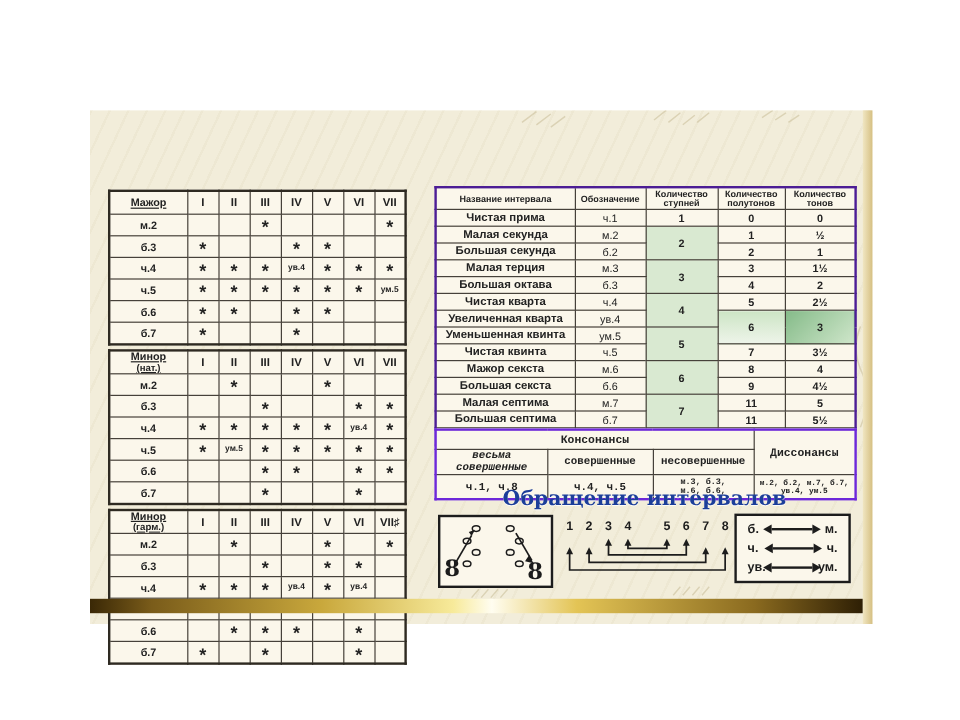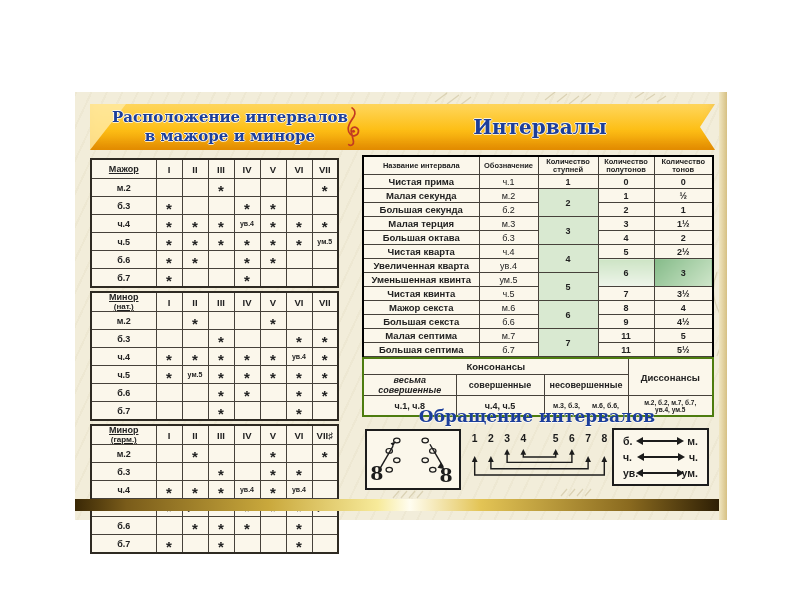--- a/index.html
+++ b/index.html
@@ -33,34 +33,34 @@
   table.sc th,table.sc td{border:1px solid #46413a;text-align:center;padding:0;overflow:hidden;}
   table.sc th{height:18px;font-size:9.5px;font-weight:bold;}
   table.sc th.lbl{font-size:9px;line-height:9px;text-decoration:underline;}
   table.sc th.lbl .sub{font-size:8px;font-weight:bold;}
   table.sc td{height:15px;font-size:9px;font-weight:bold;}
   table.sc col.c0{width:65px;} table.sc col.cd{width:26px;}
   .ast{display:inline-block;font-size:15px;font-weight:bold;transform:translateY(2.5px);}
   td.alt{font-size:7px !important;}
   
   table.iv{position:absolute;left:287px;top:63px;width:350px;border-collapse:collapse;
-        table-layout:fixed;background:#fbf7eb;border:2px solid #000000;}
+        table-layout:fixed;background:#fbf7eb;border:2px solid #4c1d95;}
   table.iv th,table.iv td{border:1px solid #46413a;text-align:center;padding:0;}
   table.iv th{height:17px;font-size:7.5px;font-weight:bold;line-height:8px;}
   table.iv td{height:13px;font-size:9px;}
   table.iv td.nm{font-size:9.5px;font-weight:bold;text-align:center;}
   table.iv td.num{font-weight:bold;}
   table.iv col.n{width:116px;} table.iv col.s{width:59px;} table.iv col.st{width:60px;}
   table.iv col.p{width:56px;} table.iv col.t{width:59px;}
   td.gs{background:#d9e9d1;font-weight:bold;}
   td.g2{background:linear-gradient(180deg,#cde4c5,#eef5ea);font-weight:bold;}
   td.g3{background:linear-gradient(135deg,#85bb89,#cfe6ca);font-weight:bold;}
   
   table.cons{position:absolute;left:287px;top:265px;width:350px;border-collapse:collapse;
-        table-layout:fixed;background:#fbf7eb;border:2px solid #4d7c0f;}
+        table-layout:fixed;background:#fbf7eb;border:2px solid #6d28d9;font-family:Liberation Mono, monospace;}
   table.cons th,table.cons td{border:1px solid #46413a;text-align:center;padding:0;}
   table.cons col.a{width:93px;} table.cons col.b{width:88px;}
   table.cons col.c{width:84px;} table.cons col.d{width:85px;}
   .cons .hdr{height:15px;font-size:9.5px;font-weight:bold;}
   .cons .sub{height:16px;font-size:9px;font-weight:bold;}
   .cons .sub.it{font-style:italic;margin-top:33px;}
   .cons td.val{height:19px;font-size:9px;font-weight:bold;}
   .cons td.val2{height:19px;font-size:7px;font-weight:bold;}
   .cons td.val2 .sp{display:inline-block;margin:0 6px;}
   .cons td.diss{font-size:6.5px;line-height:7px;font-weight:bold;}
@@ -96,32 +96,20 @@
         <path d="M360 10 l12 -9 M372 12 l12 -9 M384 14 l12 -9"></path>
         <path d="M470 8 l10 -8 M482 10 l10 -8 M494 12 l10 -8 M506 10 l10 -8"></path>
         <path d="M560 6 l9 -6 M571 8 l9 -6 M582 10 l9 -6"></path>
         <path d="M318 406 l6 -7 M326 406 l6 -7 M334 406 l6 -7 M342 406 l6 -7"></path>
         <path d="M486 404 l6 -7 M494 404 l6 -7 M502 404 l6 -7 M510 404 l6 -7"></path>
         <path d="M642 180 q-8 20 2 40 q8 20 -2 44"></path>
         <path d="M634 190 q-6 18 2 34 q6 18 -2 38"></path>
       </g>
     </svg>
 
-    <div class="banner">
-      <div class="fold"></div>
-      <div class="btitle left">
-        <div>Расположение интервалов</div>
-        <div>в мажоре и миноре</div>
-      </div>
-      <svg class="clef" width="26" height="44" viewBox="0 0 22 46">
-        <path d="M10 3 C13 5 14 8 12 12 C9 17 6 20 6 25 C6 30 10 33 13 32 C17 31 18 26 15 24 C12 22 9 24 9 27 L11.5 38 C12 41 9 43.5 6.5 41.5" fill="none" stroke="#c23b22" stroke-width="1.8" stroke-linecap="round"></path>
-        <circle cx="11.5" cy="27.5" r="1.6" fill="#c23b22"></circle>
-      </svg>
-      <div class="btitle right">Интервалы</div>
-    </div>
 
     <div id="scale-tables">
         <table class="sc">
           <colgroup>
             <col class="c0">
             <col class="cd">
             <col class="cd">
             <col class="cd">
             <col class="cd">
             <col class="cd">

